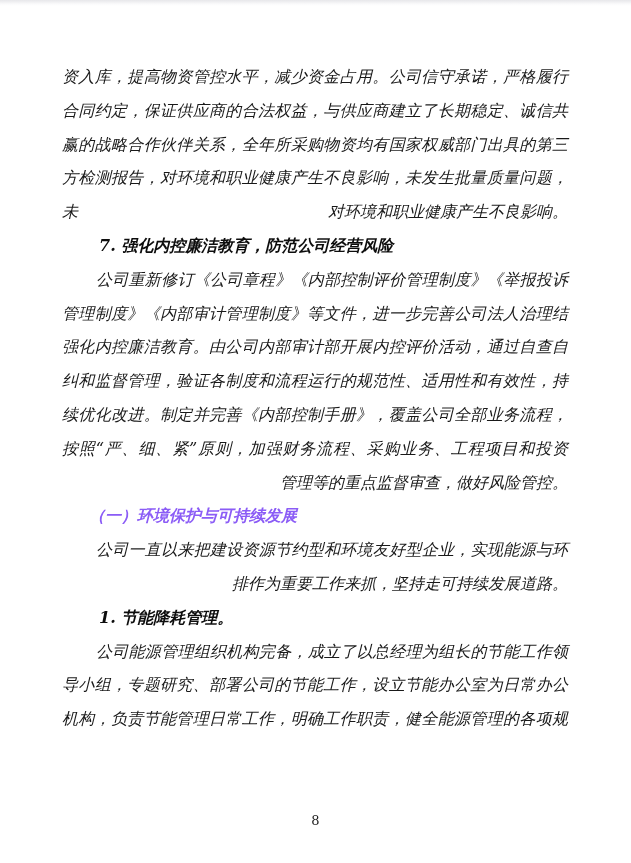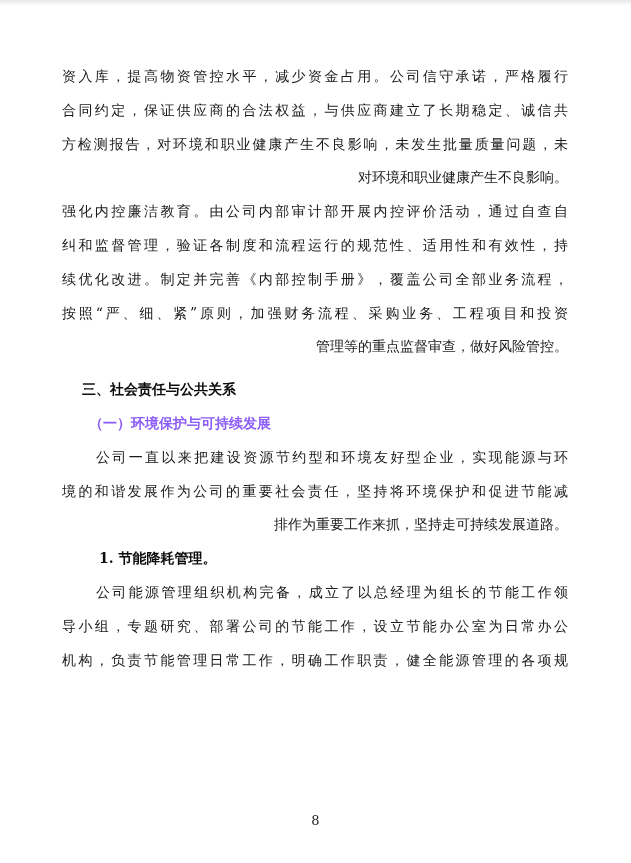--- a/index.html
+++ b/index.html
@@ -24,23 +24,24 @@
   }
   .text-block {
     position: absolute;
     left: 62px;
     top: 60px;
     width: 506px;
   }
   .line {
     height: 33.8px;
     line-height: 33.8px;
-    font-size: 14px;
+    font-size: 16px;
     color: #191919;
     letter-spacing: 0;
+    font-style: italic;
   }
   
   .line.j {
     text-align: justify;
     text-align-last: justify;
     text-justify: inter-character;
   }
   .line.end   { text-align: right; }
   .line.first { text-indent: 34px; }
   .line.h-num {
@@ -72,31 +73,33 @@
   }
 </style>
 </head>
 <body>
 
 <div class="page">
   <div class="top-shade"></div>
   <div class="text-block" id="text-block">
       <div class="line j">资入库，提高物资管控水平，减少资金占用。公司信守承诺，严格履行</div>
       <div class="line j">合同约定，保证供应商的合法权益，与供应商建立了长期稳定、诚信共</div>
+      <div class="line j">赢的战略合作伙伴关系，全年所采购物资均有国家权威部门出具的第三</div>
       <div class="line j">方检测报告，对环境和职业健康产生不良影响，未发生批量质量问题，未</div>
       <div class="line end">对环境和职业健康产生不良影响。</div>
+      <div class="line h-num">7. 强化内控廉洁教育，防范公司经营风险</div>
+      <div class="line j first">公司重新修订《公司章程》《内部控制评价管理制度》《举报投诉</div>
+      <div class="line j">管理制度》《内部审计管理制度》等文件，进一步完善公司法人治理结</div>
       <div class="line j">强化内控廉洁教育。由公司内部审计部开展内控评价活动，通过自查自</div>
       <div class="line j">纠和监督管理，验证各制度和流程运行的规范性、适用性和有效性，持</div>
       <div class="line j">续优化改进。制定并完善《内部控制手册》，覆盖公司全部业务流程，</div>
       <div class="line j">按照“严、细、紧”原则，加强财务流程、采购业务、工程项目和投资</div>
       <div class="line end">管理等的重点监督审查，做好风险管控。</div>
-      <div class="line h-section">三、社会责任与公共关系</div>
       <div class="line h-sub">（一）环境保护与可持续发展</div>
       <div class="line j first">公司一直以来把建设资源节约型和环境友好型企业，实现能源与环</div>
-      <div class="line j">境的和谐发展作为公司的重要社会责任，坚持将环境保护和促进节能减</div>
       <div class="line end">排作为重要工作来抓，坚持走可持续发展道路。</div>
       <div class="line h-num">1. 节能降耗管理。</div>
       <div class="line j first">公司能源管理组织机构完备，成立了以总经理为组长的节能工作领</div>
       <div class="line j">导小组，专题研究、部署公司的节能工作，设立节能办公室为日常办公</div>
       <div class="line j">机构，负责节能管理日常工作，明确工作职责，健全能源管理的各项规</div>
     </div>
   <div class="page-number">8</div>
 </div>
 
 </body></html>

